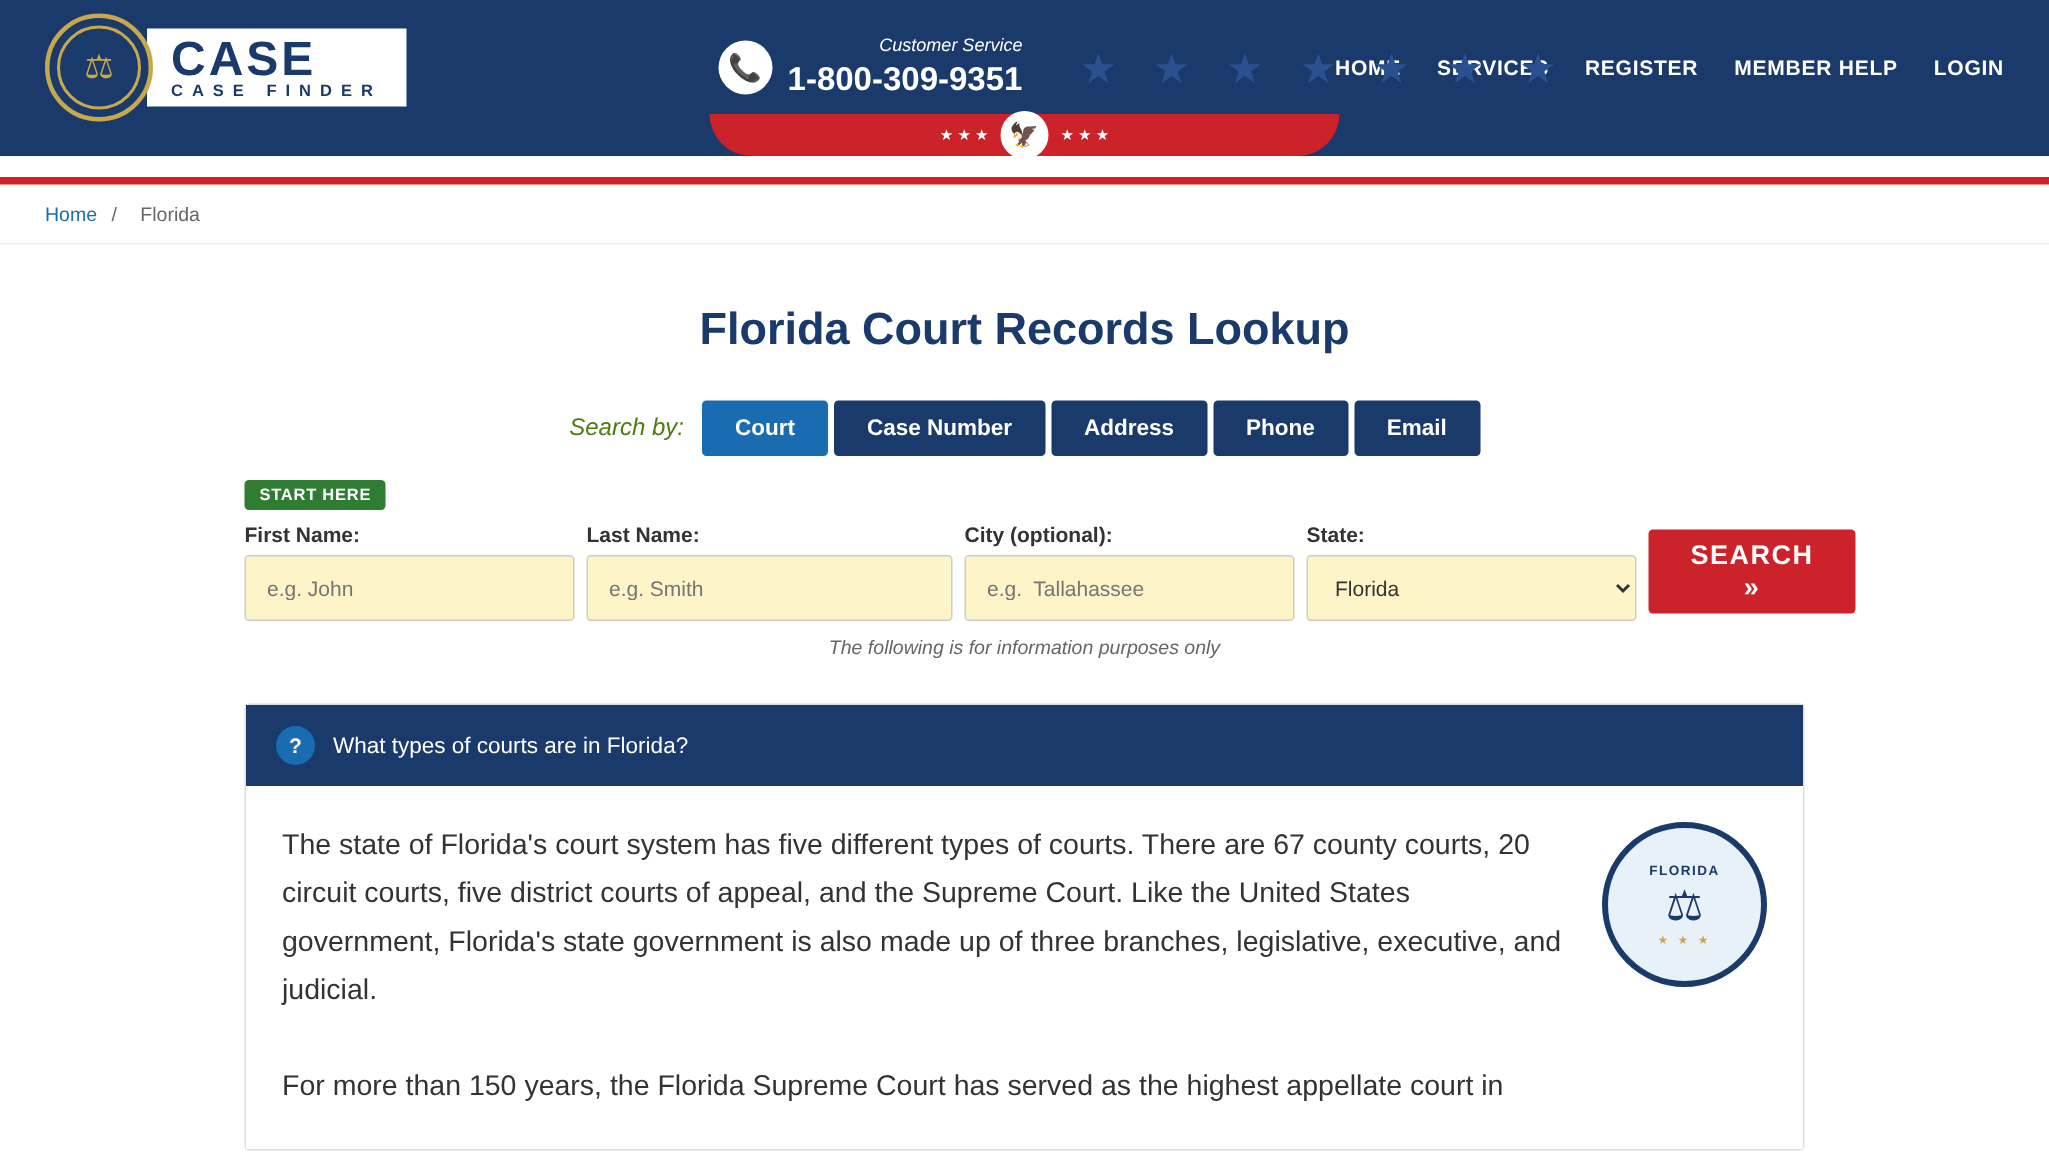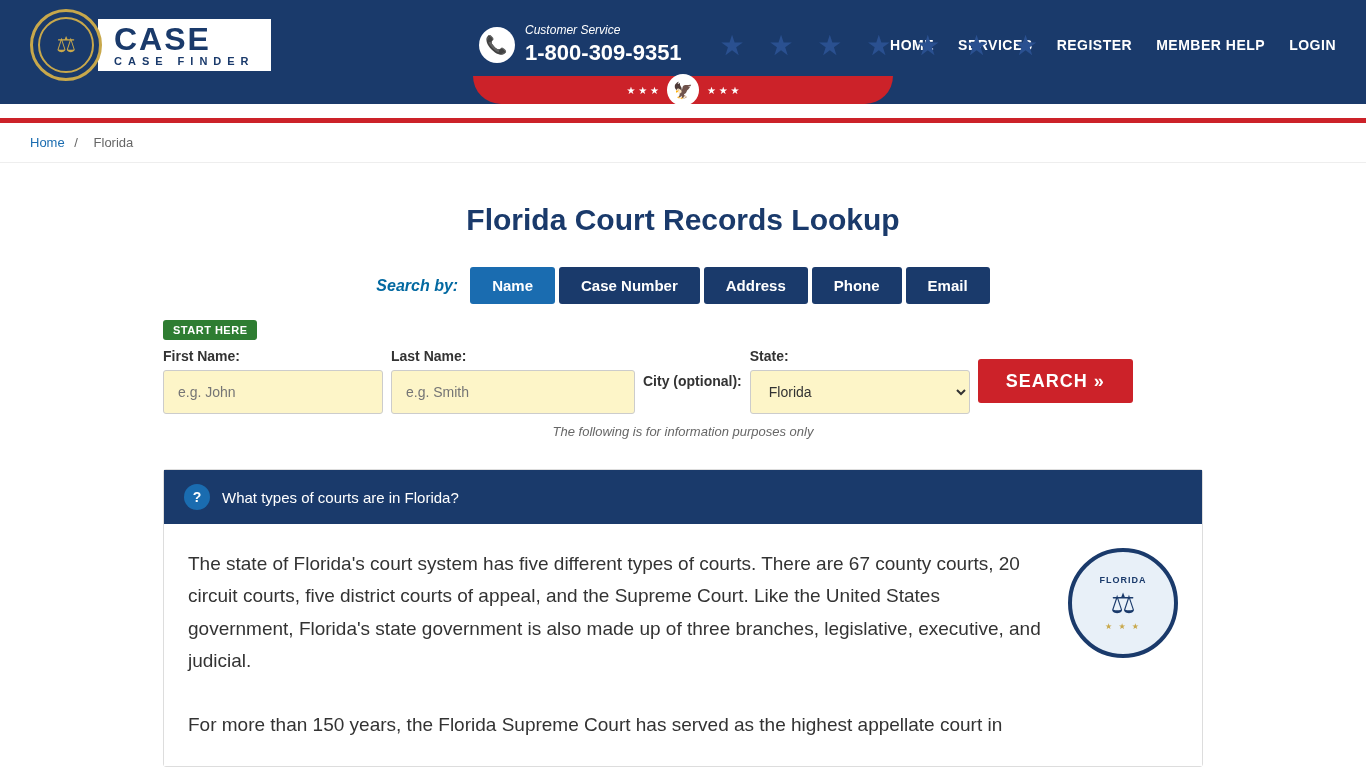--- a/index.html
+++ b/index.html
@@ -70,21 +70,21 @@
       width: 36px;
       height: 36px;
       background: #fff;
       border-radius: 50%;
       display: flex;
       align-items: center;
       justify-content: center;
       color: #1a3a6b;
       font-size: 18px;
     }
-    .cs-text { line-height: 1.3; }
+    .cs-text { line-height: 1.3; text-align: right; }
     .cs-label { font-size: 12px; font-style: italic; }
     .cs-phone { font-size: 22px; font-weight: 700; }
     .nav-links {
       display: flex;
       gap: 24px;
       align-items: center;
     }
     .nav-links a {
       color: #fff;
       text-decoration: none;
@@ -169,24 +169,24 @@
 
     
     .search-by-row {
       display: flex;
       align-items: center;
       justify-content: center;
       gap: 4px;
       margin-bottom: 16px;
     }
     .search-by-label {
-      font-weight: 700;
+      font-weight: 400;
       font-style: italic;
       font-size: 16px;
-      color: #0369a1;
+      color: #4d7c0f;
       margin-right: 8px;
     }
     .tab-btn {
       padding: 10px 22px;
       font-size: 15px;
       font-weight: 700;
       cursor: pointer;
       border: none;
       border-radius: 3px;
     }
@@ -241,21 +241,21 @@
     }
     .form-group.first-name input { width: 220px; }
     .form-group.last-name input { width: 244px; }
     .form-group.city input { width: 220px; }
     .form-group.state select { width: 220px; color: #333; }
     .search-btn {
       background: #cc2229;
       color: #fff;
       border: none;
       padding: 0 28px;
-      height: 44px;
+      height: 56px;
       font-size: 18px;
       font-weight: 900;
       border-radius: 3px;
       cursor: pointer;
       letter-spacing: 1px;
     }
 
     .info-note {
       text-align: center;
       font-style: italic;
@@ -408,21 +408,21 @@
   <span> / </span>
   <span>Florida</span>
 </div>
 
 <div class="main-content">
 
   <h1 class="page-title">Florida Court Records Lookup</h1>
 
   <div class="search-by-row">
     <span class="search-by-label">Search by:</span>
-    <button class="tab-btn active">Name</button>
+    <button class="tab-btn active">Court</button>
     <button class="tab-btn inactive">Case Number</button>
     <button class="tab-btn inactive">Address</button>
     <button class="tab-btn inactive">Phone</button>
     <button class="tab-btn inactive">Email</button>
   </div>
 
   <div>
     <span class="start-here">START HERE</span>
   </div>
 
@@ -430,20 +430,21 @@
     <div class="form-group first-name">
       <label>First Name:</label>
       <input type="text" placeholder="e.g. John" style="">
     </div>
     <div class="form-group last-name">
       <label>Last Name:</label>
       <input type="text" placeholder="e.g. Smith" style="">
     </div>
     <div class="form-group city">
       <label>City (optional):</label>
+      <input type="text" placeholder="e.g.  Tallahassee" style="">
     </div>
     <div class="form-group state">
       <label>State:</label>
       <select>
         <option>Florida</option>
         <option>Alabama</option>
         <option>Georgia</option>
         <option>Texas</option>
         <option>California</option>
       </select>

